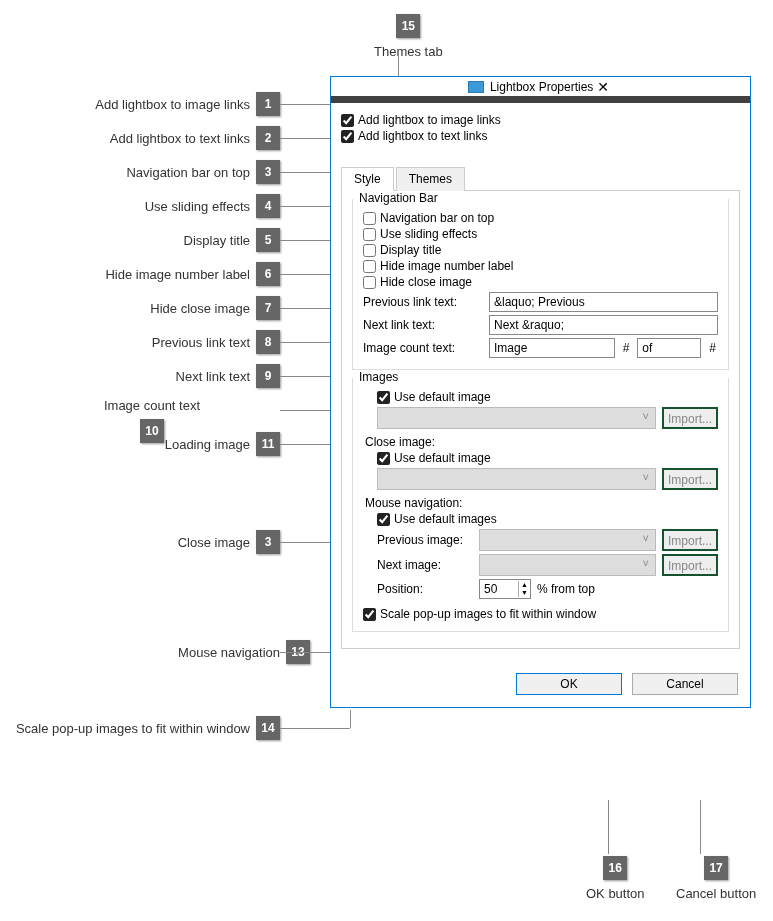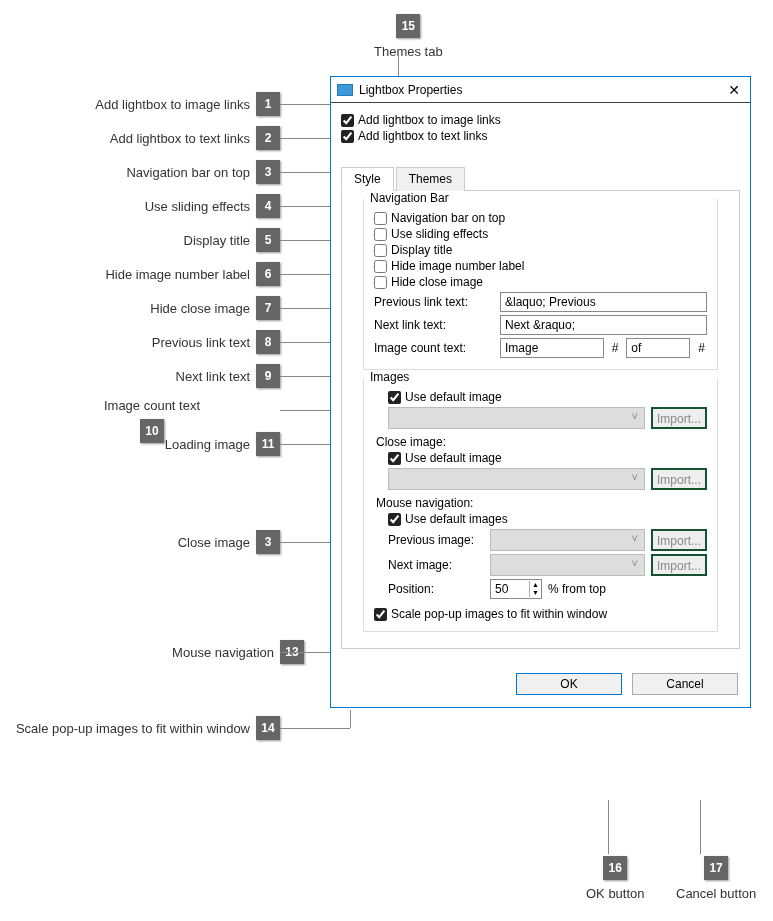--- a/index.html
+++ b/index.html
@@ -55,22 +55,22 @@
     border: 1px solid #0078d7;
     background: #fff;
     z-index: 2;
   }
   .titlebar {
     height: 26px;
     display: flex;
     align-items: center;
     padding: 0 6px;
     background: #fff;
-    justify-content: space-between;
-    border-bottom: 1px solid #404040;
+    justify-content: center;
+    border-bottom: 7px solid #404040;
   }
   .titlebar .left { display: flex; align-items: center; gap: 6px; }
   .app-icon {
     width: 16px; height: 12px;
     background: #3a9ad9;
     border: 1px solid #2a7ab9;
     display: inline-block;
   }
   .close-x { font-size: 14px; cursor: pointer; padding: 0 4px; }
   .dlg-body { padding: 8px 10px 14px 10px; }
@@ -92,21 +92,21 @@
     top: 1px;
     cursor: pointer;
   }
   .tab.active {
     background: #fff;
     border-bottom: 1px solid #fff;
   }
   .tab-panel {
     border: 1px solid #ccc;
     border-top: none;
-    padding: 8px 21px;
+    padding: 8px 10px;
   }
   .group {
     border: 1px solid #ddd;
     border-top: none;
     position: relative;
     padding: 10px 10px 8px 10px;
     margin-bottom: 8px;
   }
   .group::before {
     content: attr(data-legend);
@@ -224,21 +224,21 @@
     <span class="num">10</span>
   </div>
 <div class="callout right-align" style="left:0; top:432px; width:280px;">
     <span>Loading image</span>
     <span class="num">11</span>
   </div>
 <div class="callout right-align" style="left:0; top:530px; width:280px;">
     <span>Close image</span>
     <span class="num">3</span>
   </div>
-<div class="callout right-align" style="left:0; top:640px; width:304px;">
+<div class="callout right-align" style="left:6px; top:640px; width:304px;">
     <span>Mouse navigation</span>
     <span class="num">13</span>
   </div>
 <div class="callout right-align" style="left:0; top:716px; width:280px;">
     <span>Scale pop-up images to fit within window</span>
     <span class="num">14</span>
   </div>
 
 <div class="callout col" style="left:374px; top:14px;">
     <span>Themes tab</span>

